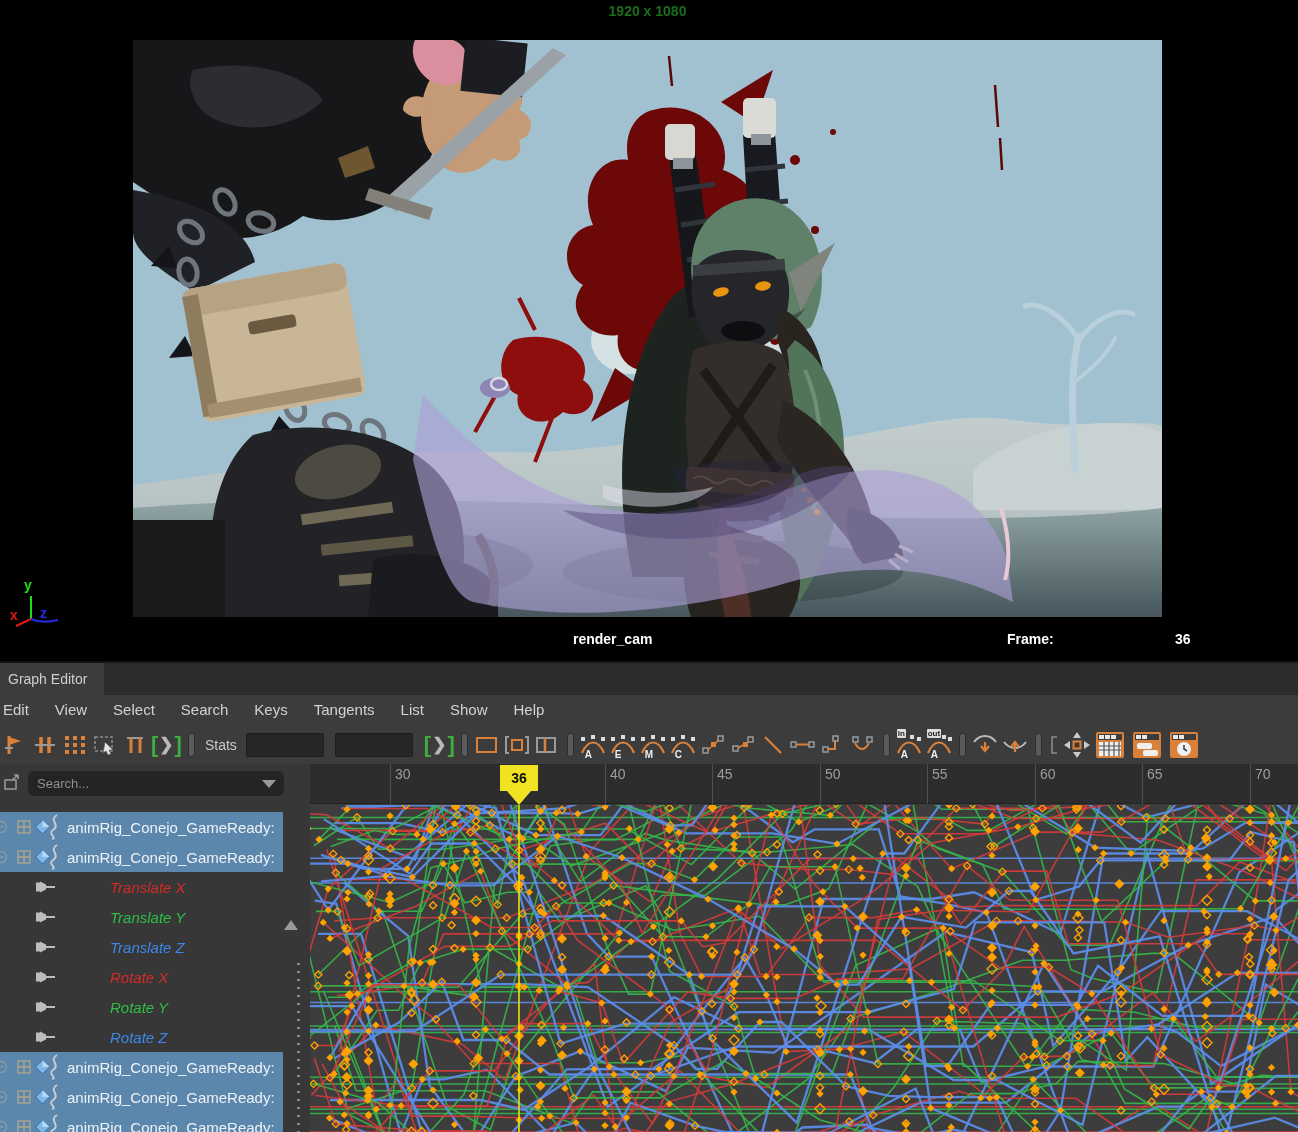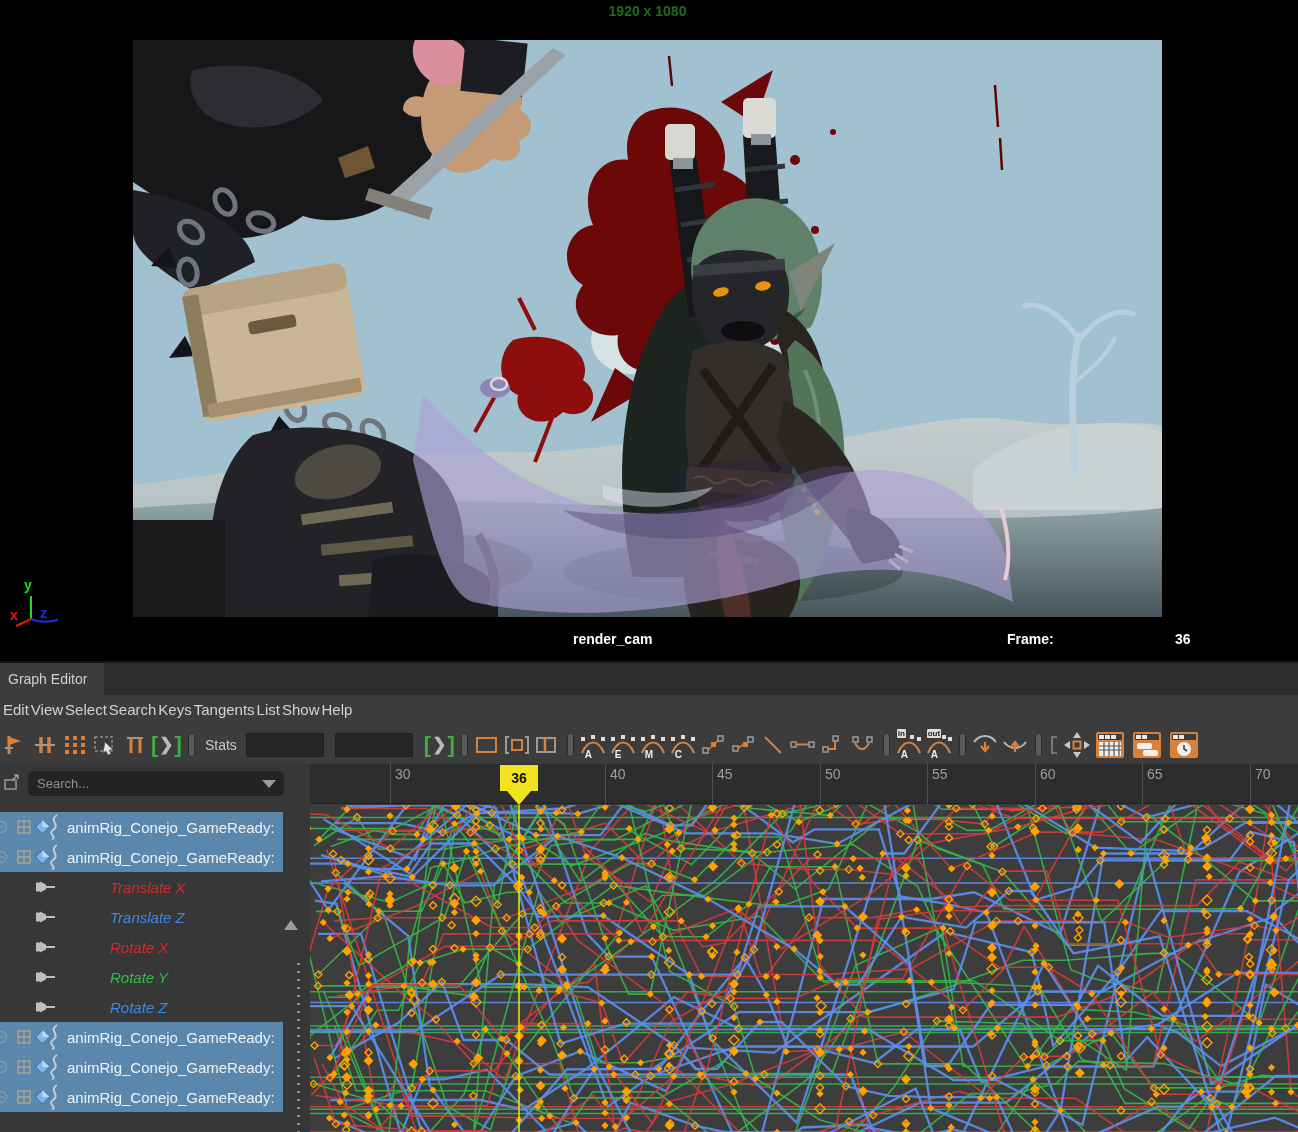--- a/index.html
+++ b/index.html
@@ -13,21 +13,21 @@
   
   .viewport{position:absolute;left:133px;top:40px;width:1029px;height:577px;background:#a1c1d0;overflow:hidden;}
   .vp-label{position:absolute;color:#fff;font-size:14px;font-weight:bold;}
   .axis-gizmo{position:absolute;left:4px;top:574px;}
 
   
   .graph-editor{position:absolute;left:0;top:661px;width:1298px;height:392px;background:#3c3c3c;border-top:2px solid #151515;}
   .tab-strip{position:absolute;left:0;top:0;width:100%;height:32px;background:#2c2c2c;}
   .tab{position:absolute;left:0;top:0;width:104px;height:32px;background:#3c3c3c;color:#cfcfcf;font-size:14px;line-height:32px;padding-left:8px;}
   .menu-bar{position:absolute;left:0;top:32px;width:100%;height:30px;background:#3c3c3c;display:flex;align-items:center;}
-  .menu-item{color:#d2d2d2;font-size:15px;padding:0 1px;line-height:30px;cursor:default;}
+  .menu-item{color:#d2d2d2;font-size:15px;padding:0 13px;line-height:30px;cursor:default;}
   .menu-item:first-child{padding-left:3px;}
 
   .toolbar{position:absolute;left:0;top:62px;width:100%;height:39px;display:flex;align-items:center;gap:3px;padding-left:1px;overflow:hidden;background:#3c3c3c;}
   .ticon{width:27px;height:30px;display:flex;align-items:center;justify-content:center;flex:0 0 auto;position:relative;}
   .pill{width:7px;height:24px;border-radius:3px;background:#5a5a5a;border:1px solid #2e2e2e;flex:0 0 auto;margin:0 3px;}
   .stats-label{color:#c8c8c8;font-size:14px;margin:0 6px 0 4px;flex:0 0 auto;}
   .stat-field{width:78px;height:24px;background:#262626;border:1px solid #1e1e1e;border-radius:2px;color:#ccc;font-size:12px;flex:0 0 auto;margin-right:8px;}
   .bracketed{display:flex;align-items:center;gap:1px;flex:0 0 auto;}
   .gbr{color:#3fae3f;font-size:22px;font-weight:bold;line-height:22px;}
   .curve-glyph{color:#b9b9b9;font-size:17px;font-weight:bold;}
@@ -543,20 +543,28 @@
               </svg>
               <span class="node-label">animRig_Conejo_GameReady:</span>
             </div>
             <div class="o-row">
               <svg class="row-ic" style="left:35px" width="22" height="17">
                 <rect x="1" y="4" width="4" height="9" fill="#bdbdbd"></rect>
                 <polygon points="5,3 11,6 11,11 5,14" fill="#bdbdbd"></polygon>
                 <path d="M11,8.5 h9" stroke="#bdbdbd" stroke-width="2.2"></path>
               </svg>
               <span class="attr-label" style="color:#d42a2a">Translate X</span>
+            </div>
+            <div class="o-row">
+              <svg class="row-ic" style="left:35px" width="22" height="17">
+                <rect x="1" y="4" width="4" height="9" fill="#bdbdbd"></rect>
+                <polygon points="5,3 11,6 11,11 5,14" fill="#bdbdbd"></polygon>
+                <path d="M11,8.5 h9" stroke="#bdbdbd" stroke-width="2.2"></path>
+              </svg>
+              <span class="attr-label" style="color:#2fbf45">Translate Y</span>
             </div>
             <div class="o-row">
               <svg class="row-ic" style="left:35px" width="22" height="17">
                 <rect x="1" y="4" width="4" height="9" fill="#bdbdbd"></rect>
                 <polygon points="5,3 11,6 11,11 5,14" fill="#bdbdbd"></polygon>
                 <path d="M11,8.5 h9" stroke="#bdbdbd" stroke-width="2.2"></path>
               </svg>
               <span class="attr-label" style="color:#3d87e8">Translate Z</span>
             </div>
             <div class="o-row">

